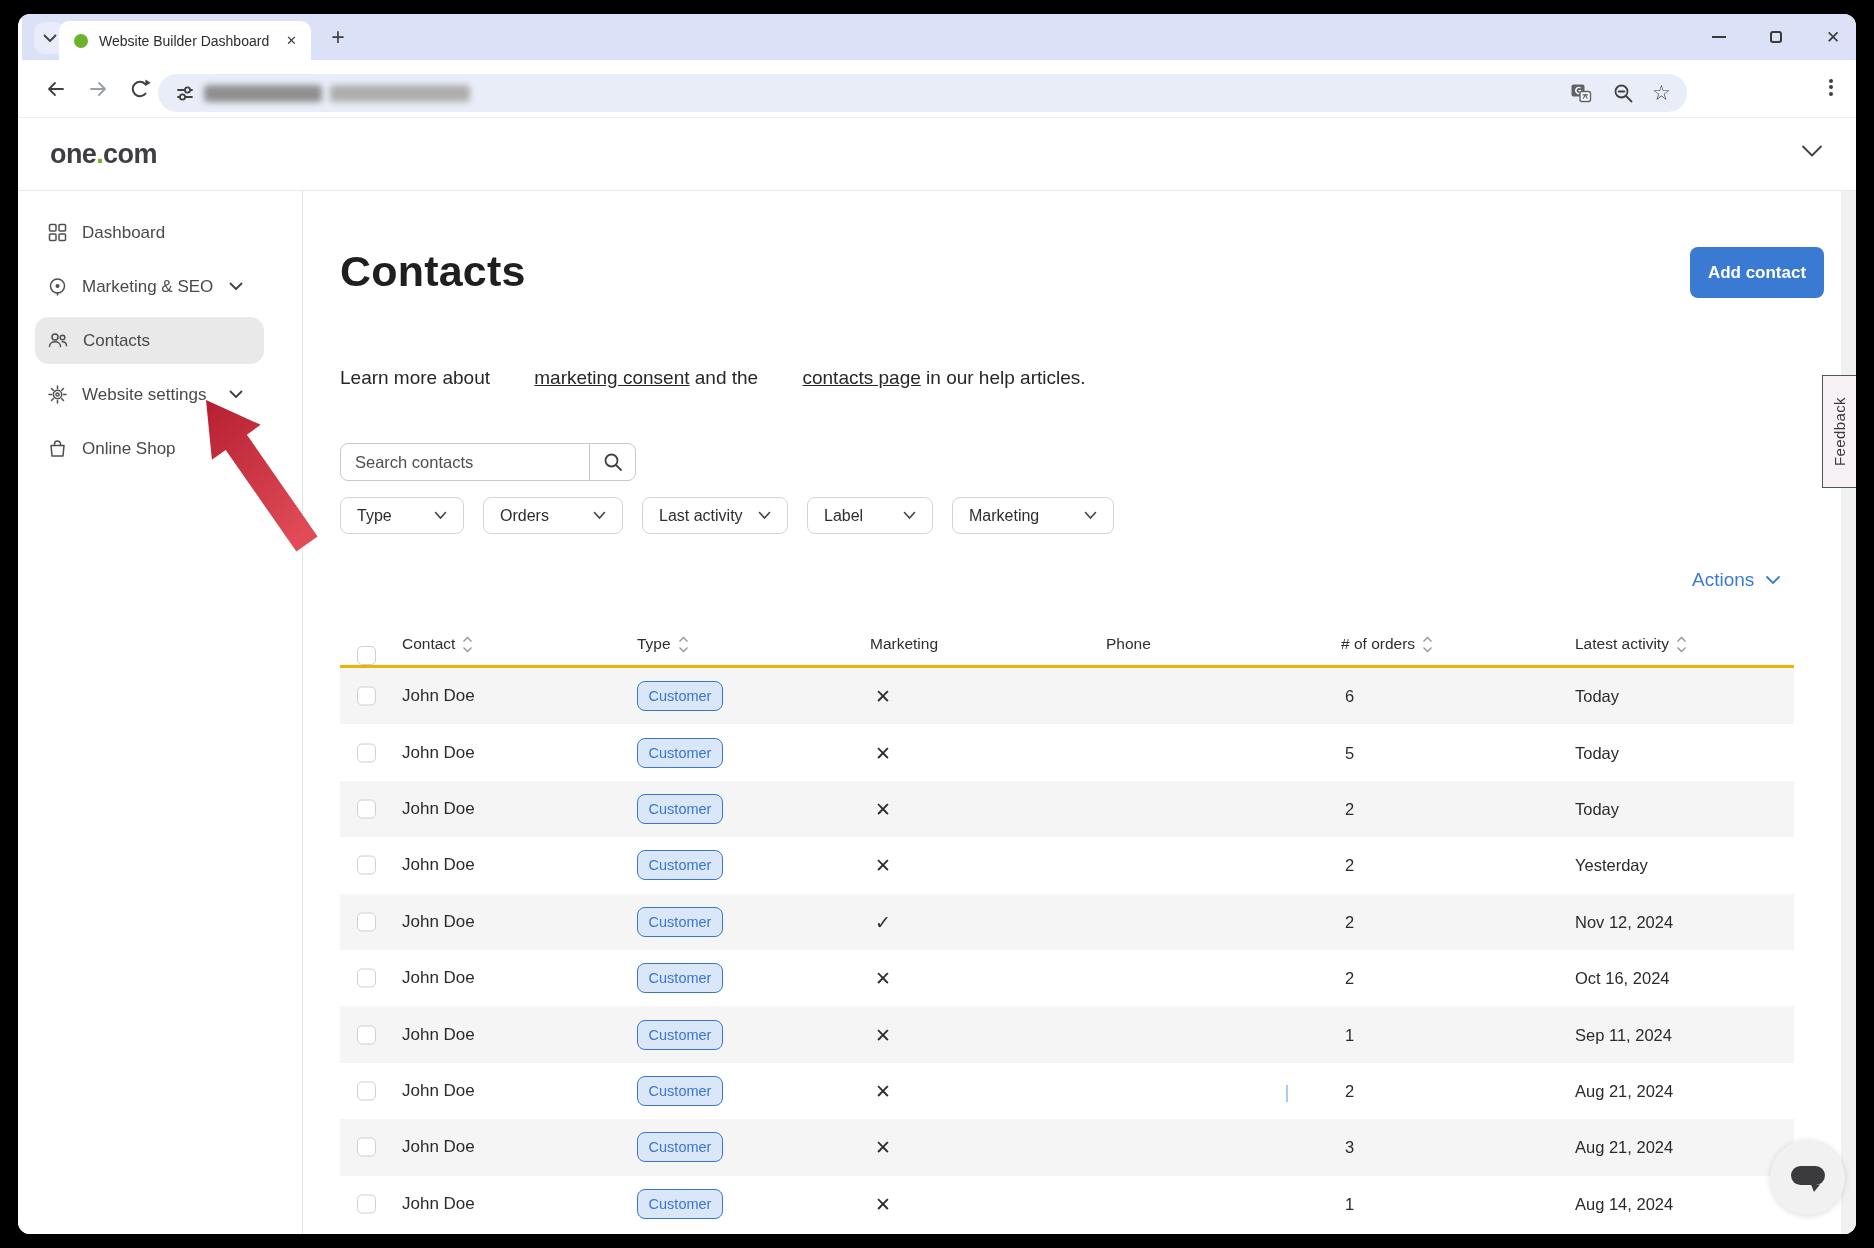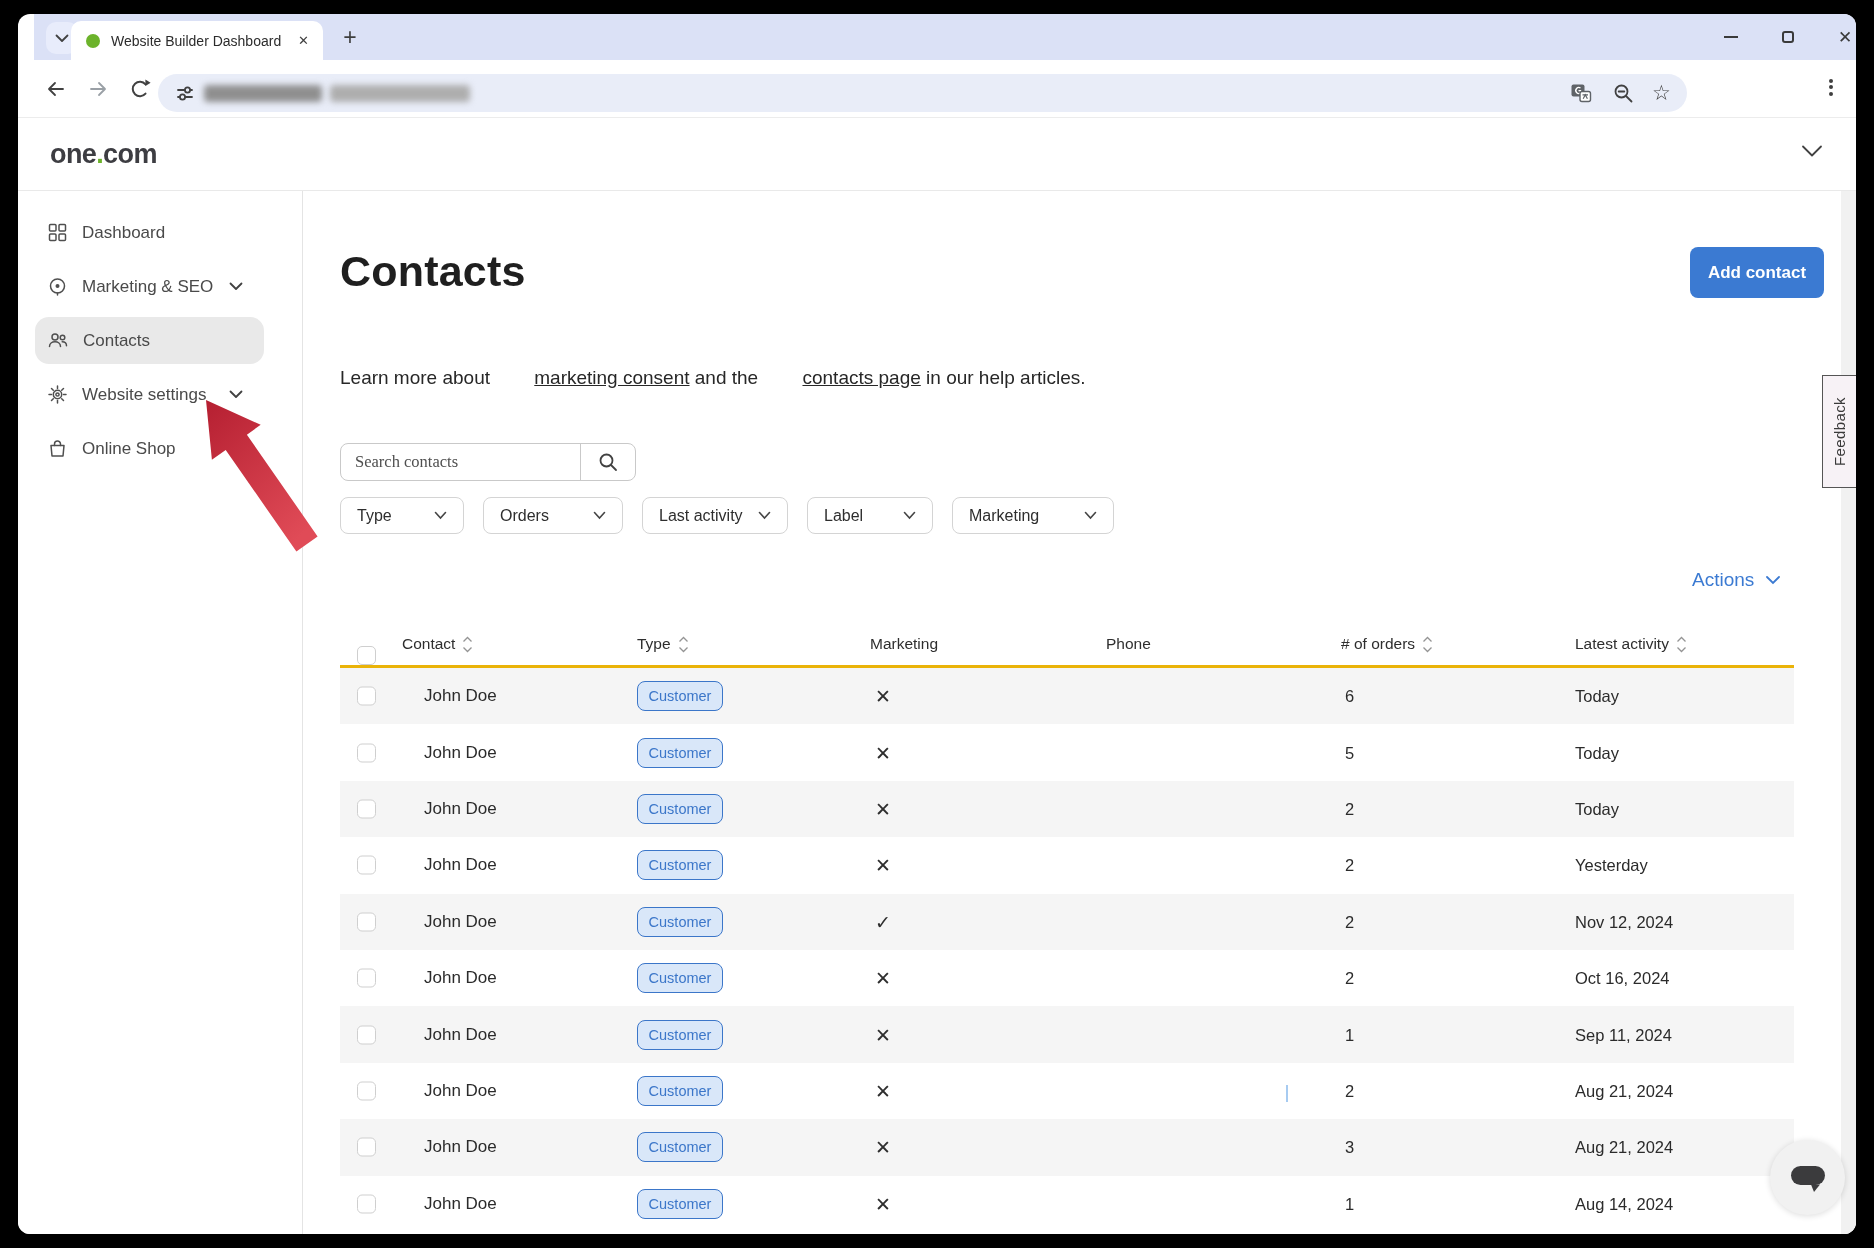--- a/index.html
+++ b/index.html
@@ -2,21 +2,21 @@
 <html><head>
 <meta charset="utf-8">
 <style>
   * { margin:0; padding:0; box-sizing:border-box; }
   body { width:1874px; height:1248px; font-family:"Liberation Sans", sans-serif; background:#000; position:relative; overflow:hidden; }
 
   .stage { width:1874px; height:1248px; background:#000; position:relative; }
   .window { position:absolute; left:18px; top:14px; width:1838px; height:1220px; background:#fff; border-radius:12px; overflow:hidden; }
 
   
-  .tabstrip { position:absolute; left:16px; top:0; width:1838px; height:46px; background:#dbe1f6; }
+  .tabstrip { position:absolute; left:4px; top:0; width:1838px; height:46px; background:#dbe1f6; }
   .tabsearch { position:absolute; left:12px; top:8px; width:32px; height:32px; border-radius:10px; background:#e8ecfb; display:flex; align-items:center; justify-content:center; cursor:pointer; }
   .tab { position:absolute; left:37px; top:7px; width:252px; height:39px; background:#fff; border-radius:10px 10px 0 0; display:flex; align-items:center; padding:0 12px 0 15px; }
   .favicon { width:14px; height:14px; border-radius:50%; background:#6cb32b; flex:0 0 auto; }
   .tabtitle { font-size:14px; color:#2c2c2c; margin-left:11px; flex:1; white-space:nowrap; overflow:hidden; }
   .tabclose { font-family:"DejaVu Sans", sans-serif; font-size:13px; color:#3f3f3f; cursor:pointer; padding:2px; }
   .newtab { position:absolute; left:301px; top:8px; width:30px; height:30px; font-size:23px; font-weight:400; color:#3e3e3e; display:flex; align-items:center; justify-content:center; cursor:pointer; }
   .wincontrols { position:absolute; right:0; top:0; height:46px; display:flex; align-items:center; gap:43px; padding-right:20px; }
   .wc { width:14px; height:14px; display:flex; align-items:center; justify-content:center; cursor:pointer; }
   .wc-min { width:14px; height:2px; background:#3a3a3a; }
   .wc-max { width:12px; height:12px; border:2px solid #3a3a3a; border-radius:3px; }
@@ -47,42 +47,42 @@
 
   
   .main { position:absolute; left:285px; top:177px; width:1553px; height:1043px; background:#fff; }
   .pagetitle { position:absolute; left:37px; top:56px; font-size:43px; font-weight:600; color:#1f1f1f; letter-spacing:0.2px; }
   .addbtn { position:absolute; left:1358px; top:56px; width:134px; height:51px; background:#3b7ad2; border:none; border-radius:8px; color:#fff; font-size:17px; font-weight:700; font-family:"Liberation Sans", sans-serif; cursor:pointer;margin-left:29px; }
   .desc { position:absolute; left:37px; top:112px; width:1190px; font-size:19px; line-height:28px; color:#272727; }
   .learn { position:absolute; left:37px; top:176px; font-size:19px; color:#272727; }
   .learn a { color:#272727; text-decoration:underline; cursor:pointer;margin-left:39px; }
 
   .searchbar { position:absolute; left:37px; top:252px; width:296px; height:38px; border:1px solid #c9c9c9; border-radius:8px; display:flex; background:#fff; }
-  .searchinput { flex:1; border:none; outline:none; background:transparent; padding:0 14px; font-size:16.5px; color:#0369a1; font-family:Liberation Serif, serif; }
+  .searchinput { flex:1; border:none; outline:none; background:transparent; padding:0 14px; font-size:16.5px; color:#0369a1; font-family:Liberation Sans, sans-serif; }
   .searchinput::placeholder { color:#4f4f4f; opacity:1; }
   .searchbtn { width:55px; border:none; border-left:1px solid #c9c9c9; background:transparent; display:flex; align-items:center; justify-content:center; cursor:pointer; }
 
   .filters { position:absolute; left:37px; top:306px; display:flex; gap:19px; }
   .filter { height:37px; border:1px solid #d4d4d4; border-radius:8px; background:#fff; display:flex; align-items:center; justify-content:space-between; padding:0 16px; font-size:16px; color:#2e2e2e; font-family:"Liberation Sans", sans-serif; cursor:pointer; }
   .filter:nth-of-type(1){ width:124px; } .filter:nth-of-type(2){ width:140px; }
   .filter:nth-of-type(3){ width:146px; } .filter:nth-of-type(4){ width:126px; }
   .filter:nth-of-type(5){ width:162px; }
 
   .actions { position:absolute; left:1389px; top:376px; height:26px; display:flex; align-items:center; gap:11px; color:#3b7ad2; font-size:19px; cursor:pointer; }
 
   .thead { position:absolute; left:37px; top:431px; width:1454px; height:46px; border-bottom:3px solid #eab308; }
   .hcell { position:absolute; top:13px; font-size:15.5px; color:#2e2e2e; display:flex; align-items:center; gap:7px; white-space:nowrap; }
   .sorticon { display:inline-block; }
 
   .rows { position:absolute; left:37px; top:477px; width:1454px; }
   .trow { position:relative; height:56.4px; background:#fff; }
   .trow.alt { background:#f5f5f5; }
   .cell { position:absolute; top:50%; transform:translateY(-50%); white-space:nowrap; color:#2b2b2b; }
   .cb { position:absolute; top:50%; transform:translateY(-50%); left:17px; width:19px; height:19px; border:1.5px solid #cfcfcf; border-radius:5px; background:#fff; cursor:pointer; }
-  .c-contact { left:62px; font-size:17px;margin-left:22px; }
+  .c-contact { left:62px; font-size:17px; }
   .badge { position:absolute; top:50%; transform:translateY(-50%); left:297px; width:86px; height:30px; border:1.5px solid #3b76c9; background:#d9e7f9; color:#3b76c9; border-radius:8px; font-size:14.5px; display:flex; align-items:center; justify-content:center; }
   .c-marketing { left:530px; width:26px; text-align:center; font-family:"DejaVu Sans", sans-serif; font-size:19px; color:#2e2e2e; }
   .c-phone { left:766px; font-size:16.5px; }
   .c-orders { left:1005px; font-size:16.5px; }
   .c-latest { left:1235px; font-size:16.5px; }
 
   .artifact { position:absolute; left:983px; top:894px; width:2px; height:17px; background:#a7cbf1; }
 
   
   .scrollstrip { position:absolute; left:1823px; top:177px; width:15px; height:1043px; background:#f1f1f1; }

